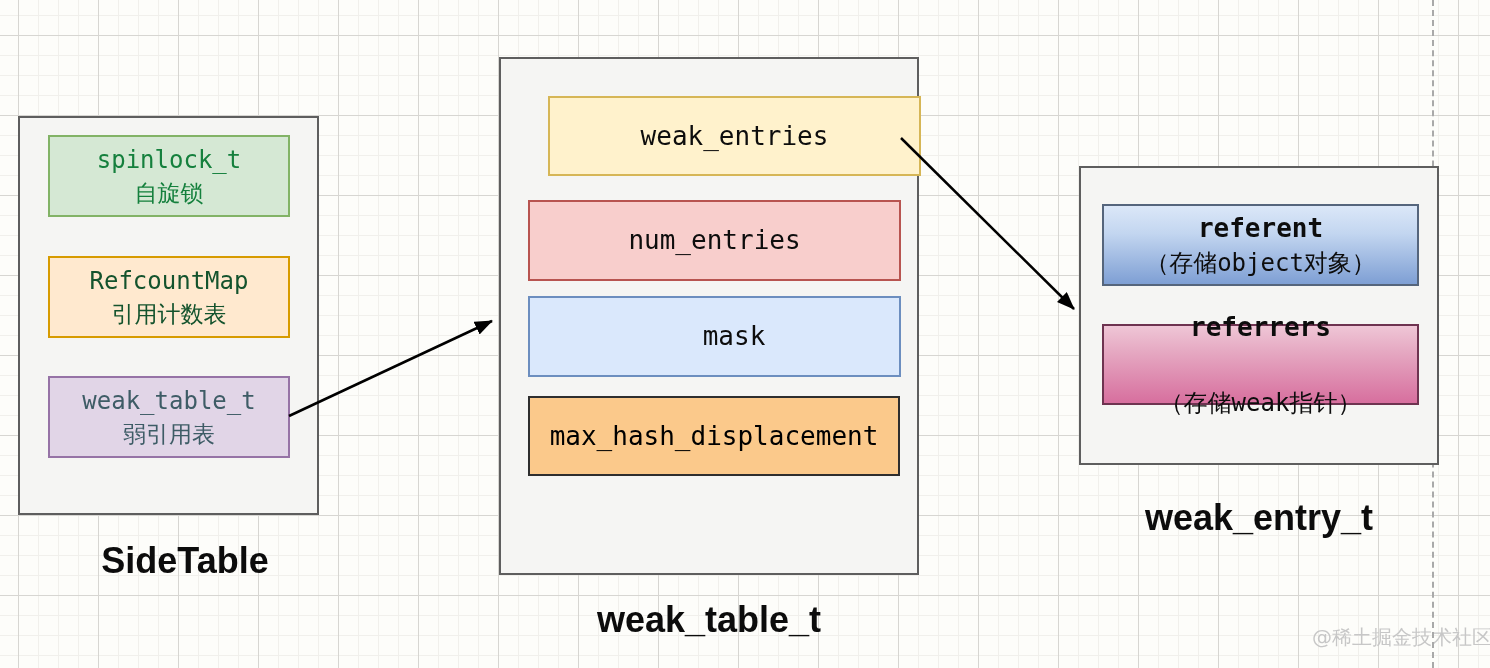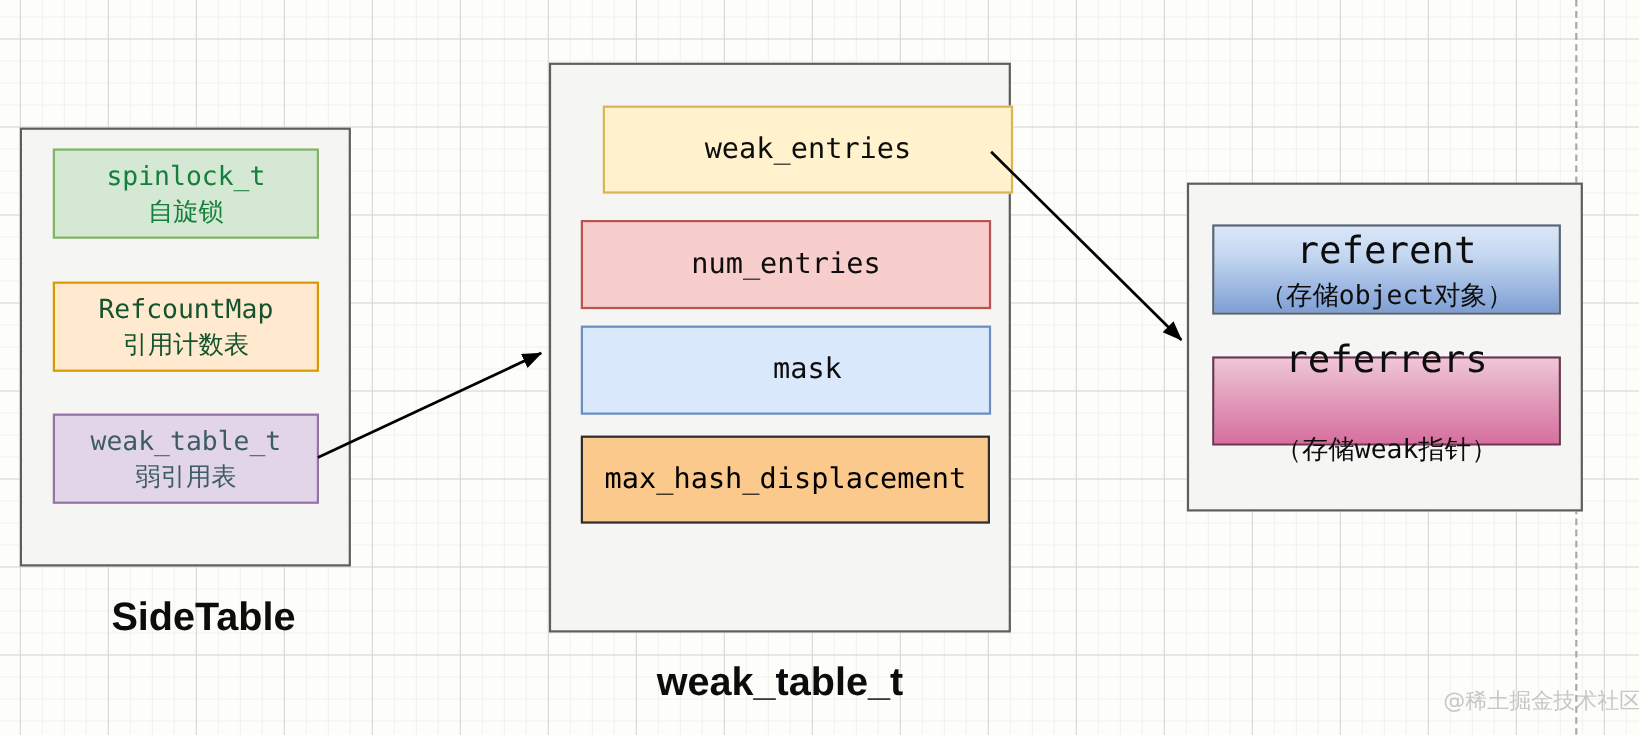--- a/index.html
+++ b/index.html
@@ -52,21 +52,21 @@
   .f-yellow .fname,.f-red .fname,.f-blue .fname,.f-dorange .fname{font-size:26px;}
   
   .f-bluegrad{
     background:linear-gradient(180deg,#dbe7f8 0%,#c3d6f0 35%,#7e9fd4 100%);
     border-color:#55657c;color:#0d0d0d;
   }
   .f-pinkgrad{
     background:linear-gradient(180deg,#efc6d6 0%,#e5a7c1 35%,#d76f9e 100%);
     border-color:#6e3350;color:#0d0d0d;gap:40px;
   }
-  .f-bluegrad .fname,.f-pinkgrad .fname{font-size:34px;}
+  .f-bluegrad .fname,.f-pinkgrad .fname{font-size:26px;font-weight:bold;}
   .f-bluegrad .fdesc,.f-pinkgrad .fdesc{font-size:24px;}
   .box-title{
     position:absolute;
     font-family:"Liberation Sans","DejaVu Sans",sans-serif;
     font-weight:bold;
     font-size:36px;
     color:#0c0c0c;
     text-align:center;
     white-space:nowrap;
   }
@@ -131,20 +131,21 @@
   <div class="field f-bluegrad" style="left:1102px;top:204px;width:317px;height:82px;">
     <div class="fname">referent</div>
     <div class="fdesc">（存储object对象）</div>
   </div>
 
   <div class="field f-pinkgrad" style="left:1102px;top:324px;width:317px;height:81px;">
     <div class="fname">referrers</div>
     <div class="fdesc">（存储weak指针）</div>
   </div>
 
+  <div class="box-title" style="left:1079px;width:360px;top:497px;">weak_entry_t</div>
 
   <svg class="arrows" width="1490" height="668" viewBox="0 0 1490 668">
     <defs>
       <marker id="ah" markerUnits="userSpaceOnUse" markerWidth="20" markerHeight="16" refX="17" refY="7" orient="auto">
         <path d="M0,0 L18,7 L0,14 Z" fill="#000"></path>
       </marker>
     </defs>
     <line x1="289" y1="416" x2="492" y2="321" stroke="#000" stroke-width="2.5" marker-end="url(#ah)"></line>
     <line x1="901" y1="138" x2="1074" y2="309" stroke="#000" stroke-width="2.5" marker-end="url(#ah)"></line>
   </svg>

